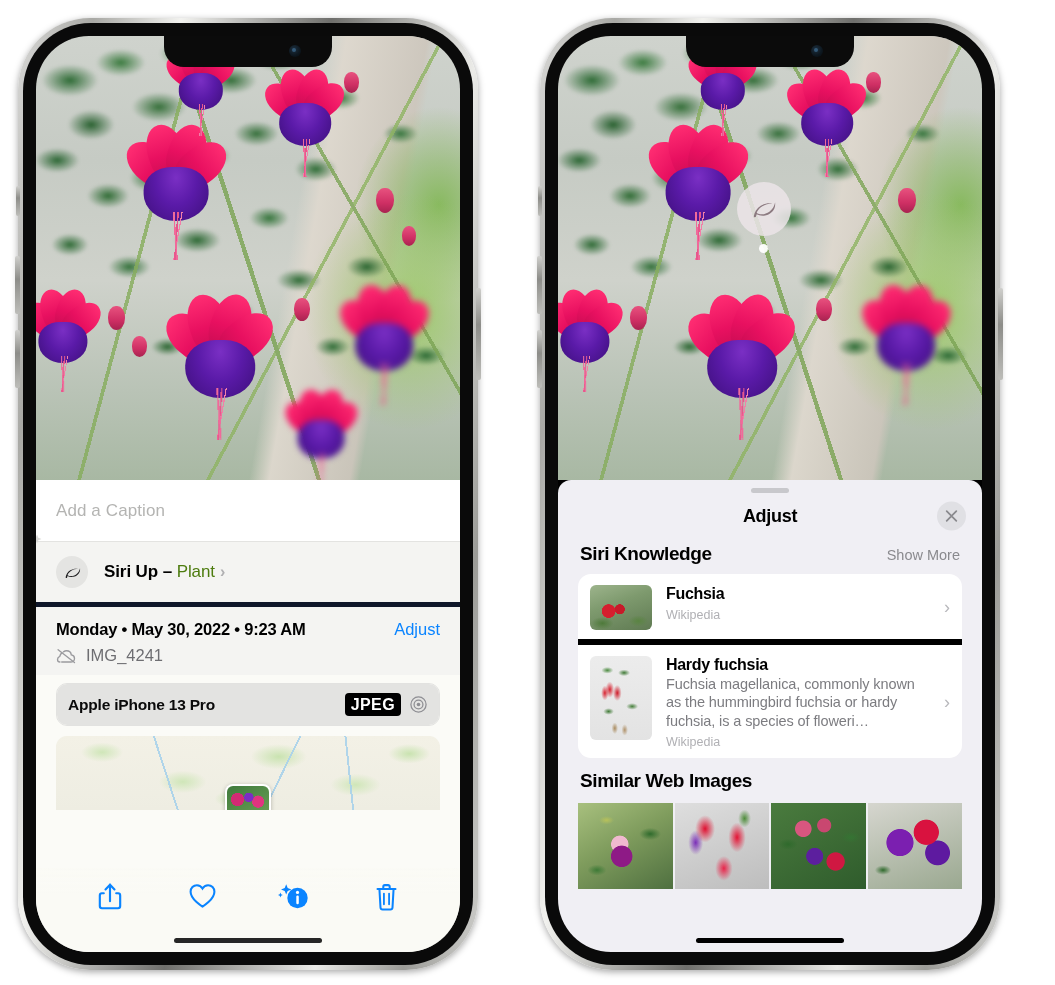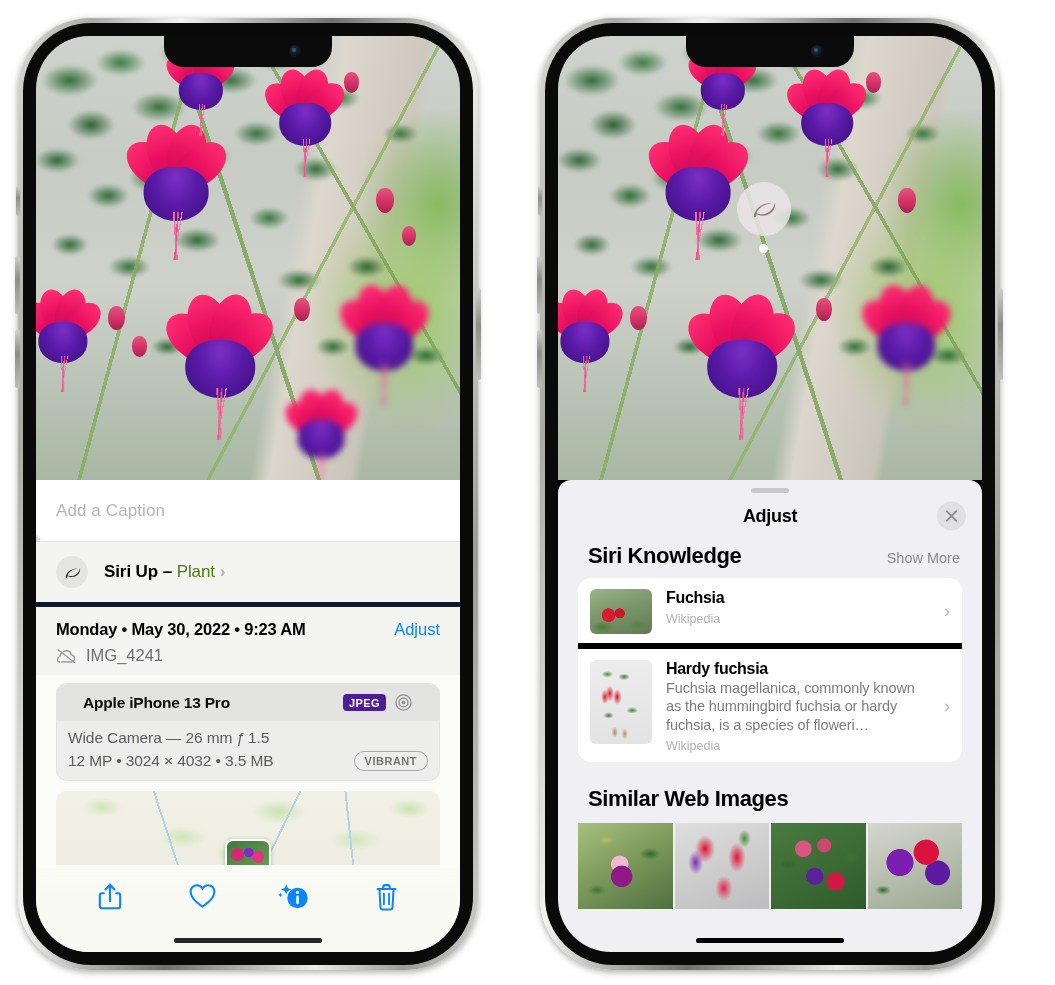--- a/index.html
+++ b/index.html
@@ -176,26 +176,26 @@
   .meta-date { font-size:16.5px; color:#000; font-weight:700; letter-spacing:-.2px; }
   .adjust { font-size:16.5px; color:#0a84ff; }
   .meta-file { display:flex; align-items:center; gap:9px; margin-top:7px; font-size:16.5px; color:#6e6e72; }
 
   .exif-card {
     margin: 8px 20px 0; background:#ededeb; border-radius:11px; overflow:hidden;
     border:1px solid #e2e2e0;
   }
   .exif-head {
     display:flex; align-items:center; justify-content:space-between;
-    padding: 9px 26px; background:#e3e3e1;
+    padding: 9px 11px; background:#e3e3e1;
   }
   .exif-dev { font-size:15.5px; font-weight:700; color:#0a0a0a; letter-spacing:-.2px; }
   .exif-head-right { display:flex; align-items:center; gap:8px; }
   .chip-jpeg {
-    background:#4c1d95; color:#fff; font-size:11px; font-weight:700;
+    background:#000000; color:#fff; font-size:16px; font-weight:700;
     padding: 2.5px 6px; border-radius:4px; letter-spacing:.4px;
   }
   .exif-body { padding: 8px 11px 9px; }
   .exif-lens { font-size:15.5px; color:#5d5d61; letter-spacing:-.1px; }
   .exif-row2 { display:flex; align-items:center; justify-content:space-between; margin-top:4px; }
   .exif-size { font-size:15.5px; color:#5d5d61; letter-spacing:-.1px; }
   .chip-vibrant {
     border:1px solid #a8a8ac; color:#76767a; font-size:11px; font-weight:600;
     padding: 3px 10px; border-radius:10px; letter-spacing:.5px;
   }
@@ -256,21 +256,21 @@
   }
   .grabber { width:38px; height:5px; border-radius:3px; background:#c8c8cc; margin: 8px auto 0; }
   .res-head { position:relative; height:46px; display:flex; align-items:center; justify-content:center; }
   .res-title { font-size:18px; font-weight:700; color:#000; letter-spacing:-.3px; }
   .close-btn {
     position:absolute; right:16px; top:50%; transform:translateY(-50%);
     width:29px; height:29px; border-radius:50%; background:#e0e0e4;
     display:flex; align-items:center; justify-content:center;
   }
   .sec-head { display:flex; align-items:baseline; justify-content:space-between; padding: 4px 22px 9px; }
-  .sec-title { font-size:22px; font-weight:700; color:#000; letter-spacing:-.4px;margin-left:8px; }
+  .sec-title { font-size:19px; font-weight:700; color:#000; letter-spacing:-.4px; }
   .sec-more { font-size:14.5px; color:#8a8a8e; }
 
   .know-card { margin: 0 20px; background:#fff; border-radius:13px; overflow:hidden; }
   .know-row { display:flex; align-items:flex-start; padding: 11px 12px 9px; position:relative; }
   .know-row + .know-row { border-top:6px solid #000000; }
   .know-thumb { flex:0 0 auto; border-radius:6px; overflow:hidden; }
   .know-thumb.t1 {
     width:62px; height:45px;
     background:
       radial-gradient(circle at 30% 58%, #d51f2e 0 13%, transparent 14%),
@@ -473,27 +473,20 @@
           <div class="exif-head">
             <span class="exif-dev">Apple iPhone 13 Pro</span>
             <span class="exif-head-right">
               <span class="chip-jpeg">JPEG</span>
               <svg width="19" height="19" viewBox="0 0 24 24">
                 <circle cx="12" cy="12" r="9.6" fill="none" stroke="#8e8e93" stroke-width="1.6"></circle>
                 <circle cx="12" cy="12" r="5.6" fill="none" stroke="#8e8e93" stroke-width="1.6"></circle>
                 <circle cx="12" cy="12" r="2.3" fill="#8e8e93"></circle>
               </svg>
             </span>
-          </div>
-          <div class="exif-body">
-            <div class="exif-lens">Wide Camera — 26 mm ƒ 1.5</div>
-            <div class="exif-row2">
-              <span class="exif-size">12 MP • 3024 × 4032 • 3.5 MB</span>
-              <span class="chip-vibrant">VIBRANT</span>
-            </div>
           </div>
         </div>
 
         <div class="map-card">
           <div class="map-river"></div>
           <div class="map-pin">
               <i></i>
             </div>
         </div>
       </div>
@@ -642,21 +635,21 @@
             <span class="know-thumb t2"></span>
             <span class="know-body">
               <span class="know-name" style="display:block">Hardy fuchsia</span>
               <span class="know-desc" style="display:block">Fuchsia magellanica, commonly known as the hummingbird fuchsia or hardy fuchsia, is a species of floweri…</span>
               <span class="know-src" style="display:block">Wikipedia</span>
             </span>
             <span class="know-chev">›</span>
           </div>
         </div>
 
-        <div class="sec-head" style="padding-top:24px; padding-bottom:4px;">
+        <div class="sec-head" style="padding-top:12px; padding-bottom:4px;">
           <span class="sec-title">Similar Web Images</span>
         </div>
 
         <div class="strip">
           <i class="s1"></i>
           <i class="s2"></i>
           <i class="s3"></i>
           <i class="s4"></i>
         </div>
       </div>

